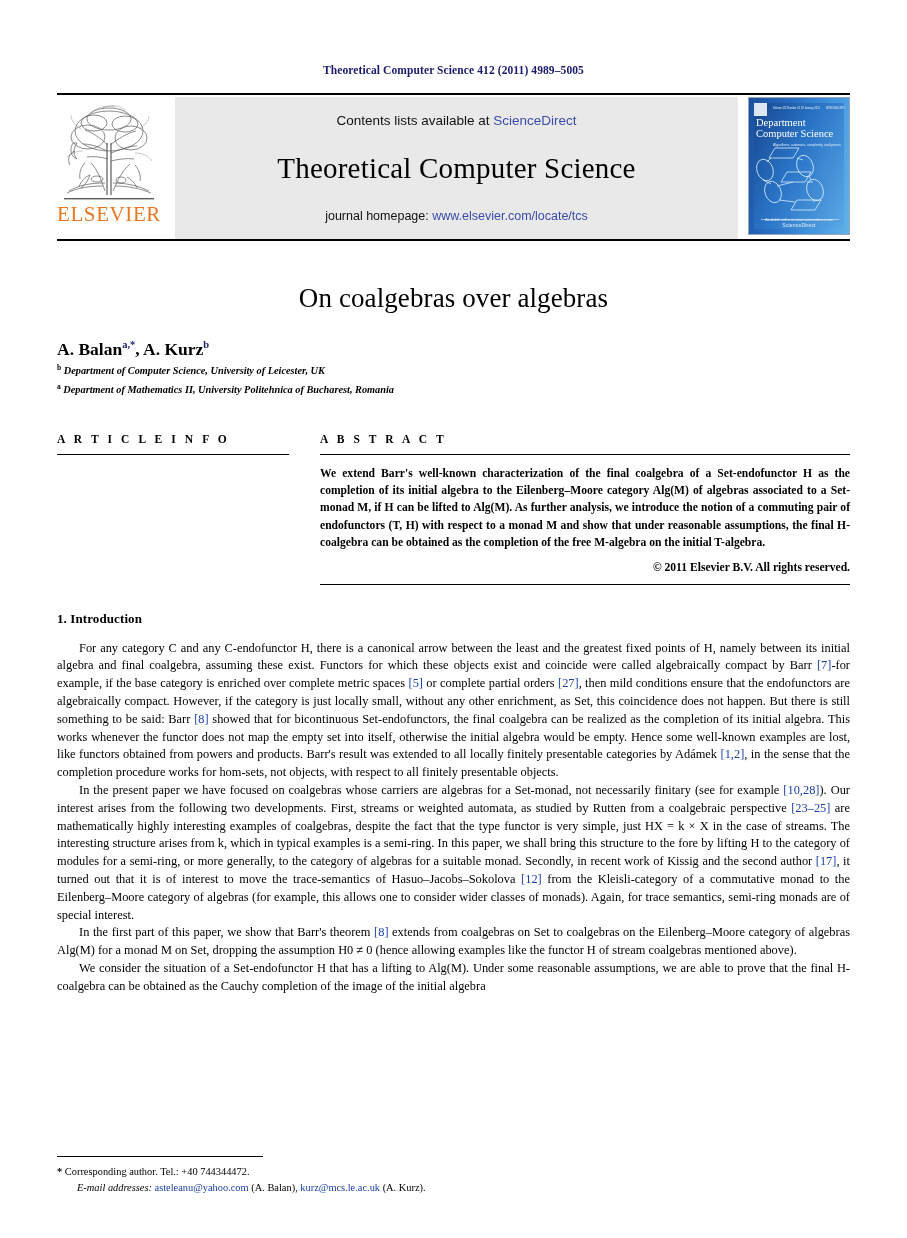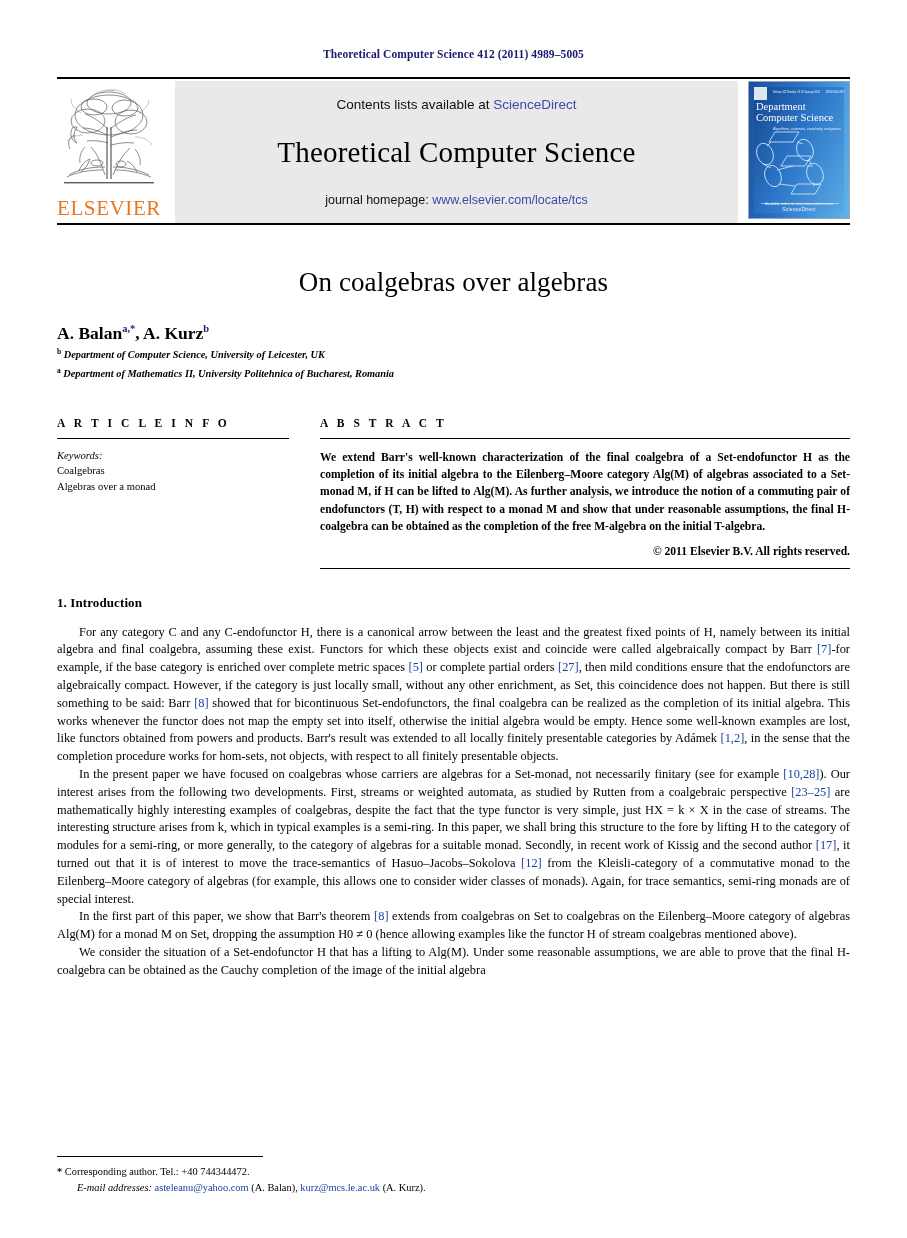--- a/index.html
+++ b/index.html
@@ -13,21 +13,21 @@
     font-family: "Liberation Serif", "DejaVu Serif", serif;
     color: #000000;
     position: relative;
     overflow: hidden;
   }
   .page {
     width: 907px;
     height: 1238px;
     position: relative;
     box-sizing: border-box;
-    padding: 0 57px;
+    padding: 16px 57px;
   }
 
   
   .running-head {
     text-align: center;
     color: #1a1a6e;
     font-weight: bold;
     font-size: 11.5px;
     letter-spacing: 0.1px;
     padding-top: 48px;
@@ -72,21 +72,21 @@
   .elsevier-tree {
     width: 96px;
     height: 104px;
   }
   .elsevier-word {
     font-family: "Liberation Serif", serif;
     color: #E87722;
     font-size: 21px;
     letter-spacing: 0.6px;
     line-height: 1;
-    margin-top: 11px;
+    margin-top: 1px;
   }
   .masthead-center {
     flex: 1 1 auto;
     background: #e9e9e9;
     margin: 0 10px 0 14px;
     display: flex;
     flex-direction: column;
     justify-content: space-between;
     align-items: center;
     padding: 16px 0 16px 0;
@@ -444,25 +444,20 @@
     <div class="affil">
       <sup>a</sup> <span>Department of Mathematics II, University Politehnica of Bucharest, Romania</span>
     </div>
   </div>
 
   <div class="info-abstract">
 
     <div class="col-info">
       <div class="sec-label">A R T I C L E    I N F O</div>
       <div class="sec-rule"></div>
-      <div class="keywords">
-        <div class="kw-head">Keywords:</div>
-        <div>Coalgebras</div>
-        <div>Algebras over a monad</div>
-      </div>
     </div>
 
     <div class="col-abstract">
       <div class="sec-label">A B S T R A C T</div>
       <div class="sec-rule"></div>
       <div class="abstract-body">We extend Barr's well-known characterization of the final coalgebra of a Set-endofunctor H as the completion of its initial algebra to the Eilenberg–Moore category Alg(M) of algebras associated to a Set-monad M, if H can be lifted to Alg(M). As further analysis, we introduce the notion of a commuting pair of endofunctors (T, H) with respect to a monad M and show that under reasonable assumptions, the final H-coalgebra can be obtained as the completion of the free M-algebra on the initial T-algebra.</div>
       <div class="copyright">© 2011 Elsevier B.V. All rights reserved.</div>
       <div class="abstract-rule-bottom"></div>
     </div>
 

